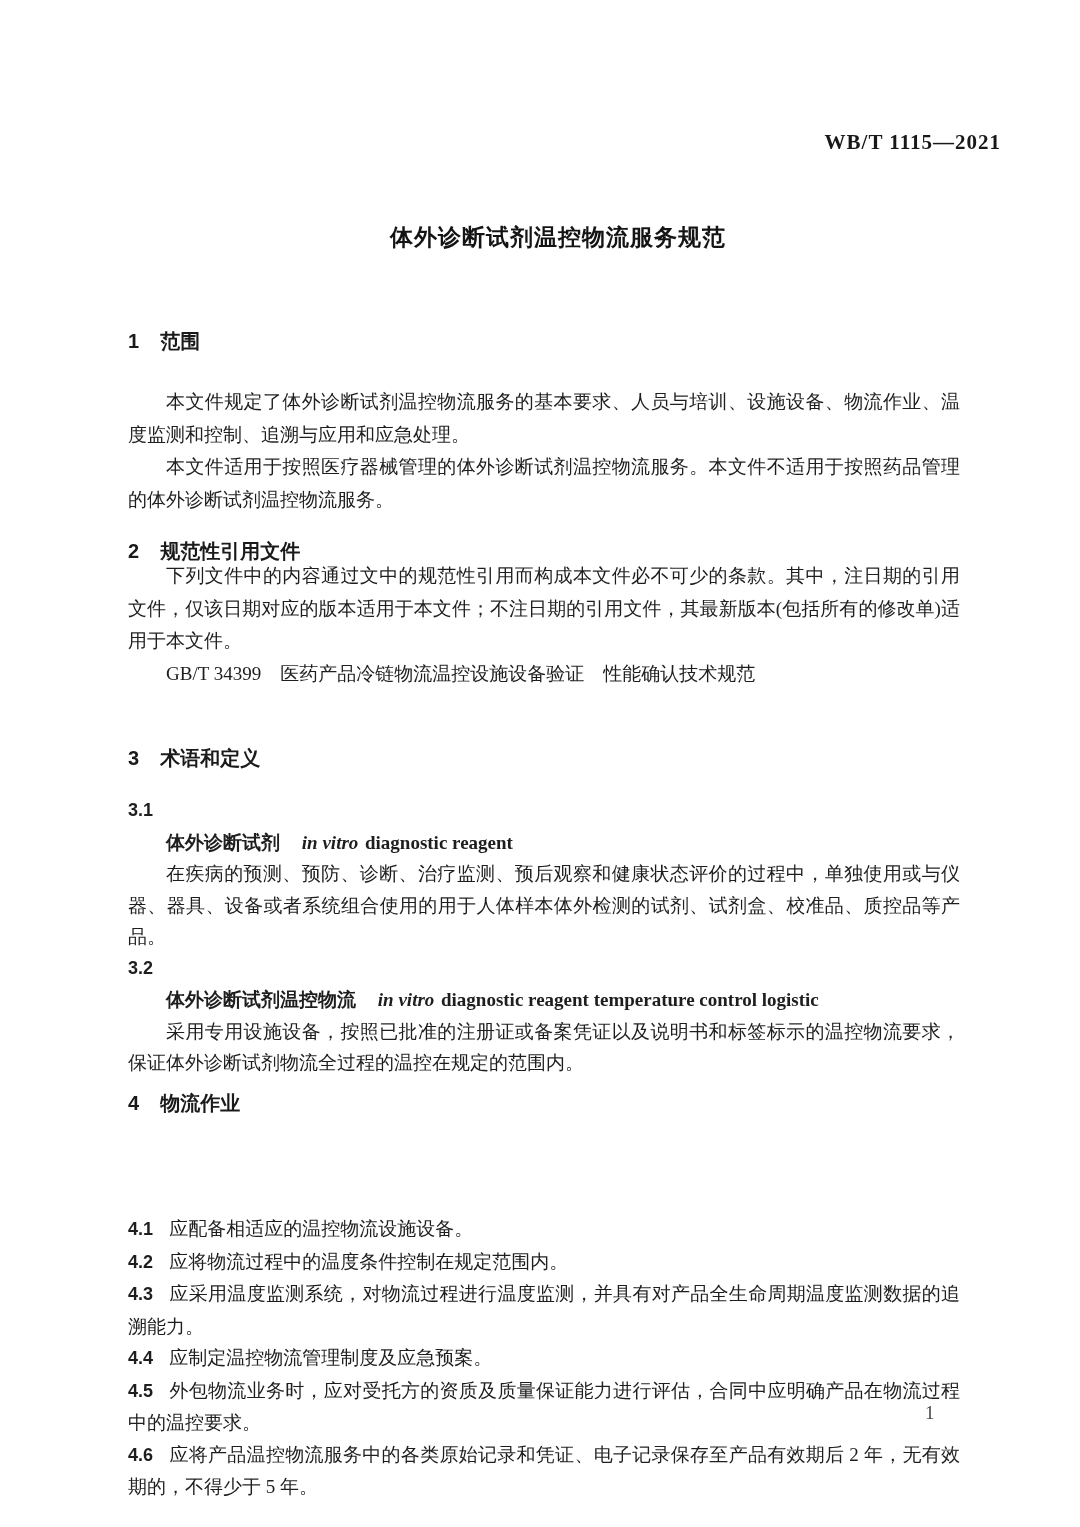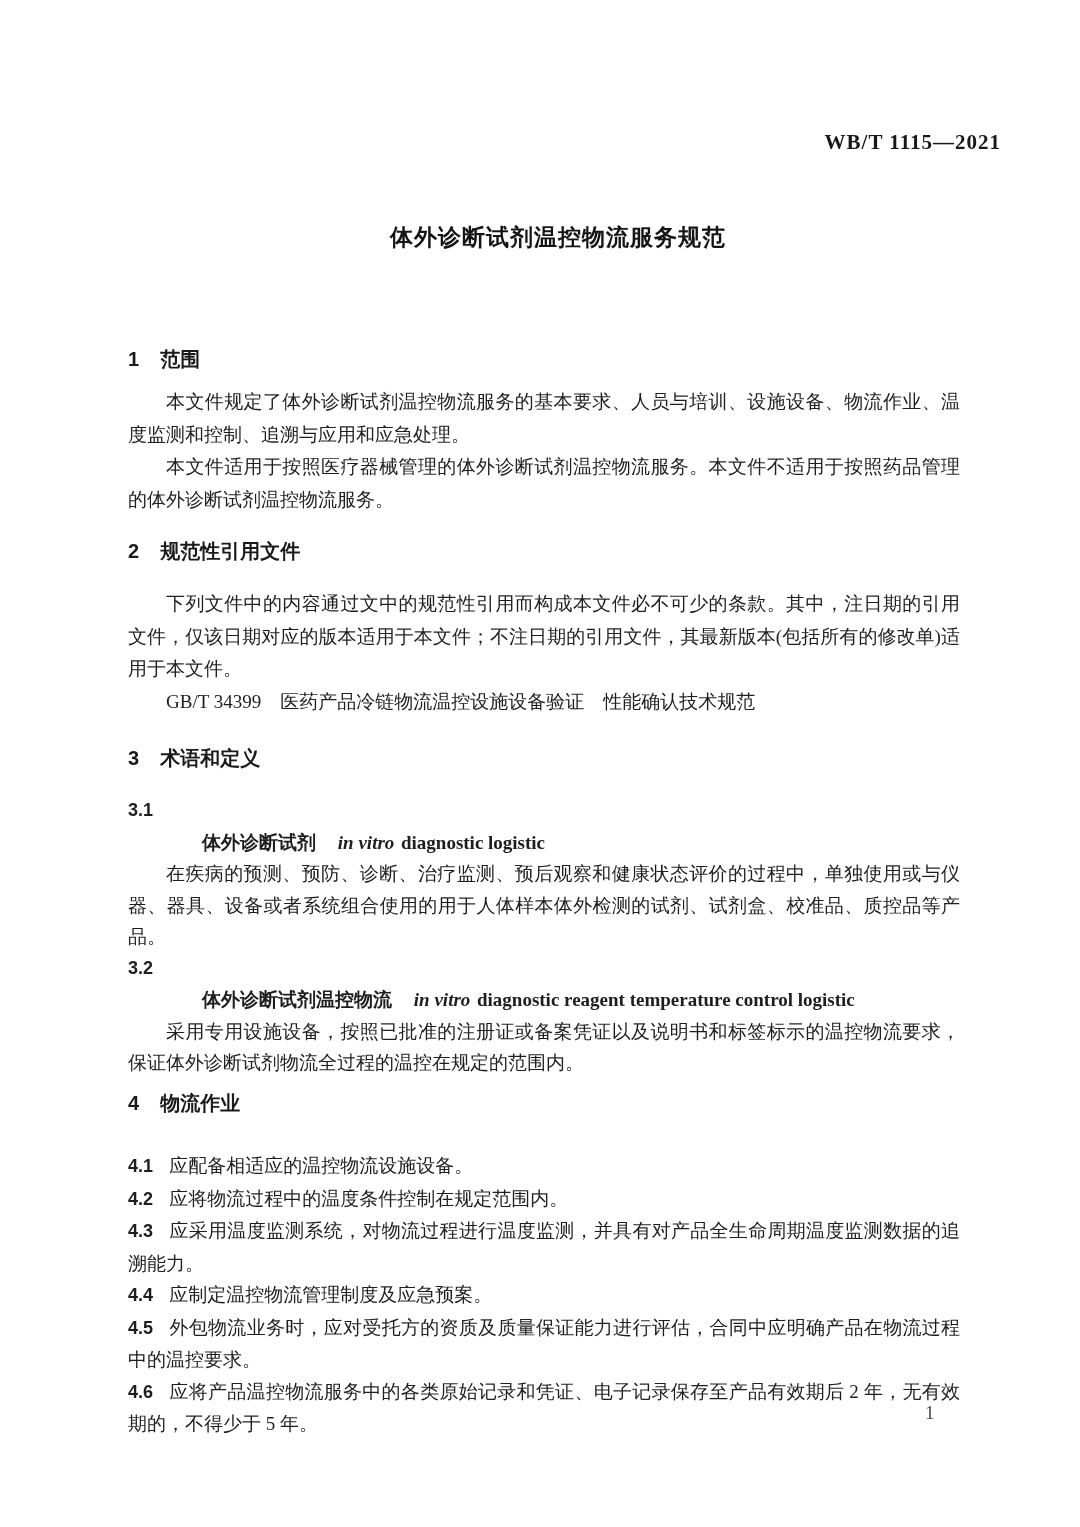--- a/index.html
+++ b/index.html
@@ -82,21 +82,20 @@
     font-weight: bold;
     font-size: 18px;
   }
   .term-line {
     text-indent: 2em;
   }
   .term-zh {
     font-family: "Liberation Sans", sans-serif;
     font-weight: bold;
     margin-right: 1.15em;
-    margin-left: 36px;
   }
   .term-en {
     font-family: "Liberation Serif", serif;
     font-weight: bold;
   }
   .term-en .it {
     font-style: italic;
     margin-right: 0.35em;
   }
   
@@ -118,58 +117,58 @@
 </style>
 </head>
 <body>
 
 <div class="page">
 
   <div class="doc-code">WB/T 1115—2021</div>
 
   <div class="doc-title">体外诊断试剂温控物流服务规范</div>
 
-  <div class="sec-heading" style="top:346px">
+  <div class="sec-heading" style="top:328px">
     <span class="sec-num">1</span><span>范围</span>
   </div>
   <div class="abs body-block" style="top:386px">
     <p class="indent">本文件规定了体外诊断试剂温控物流服务的基本要求、人员与培训、设施设备、物流作业、温度监测和控制、追溯与应用和应急处理。</p>
     <p class="indent">本文件适用于按照医疗器械管理的体外诊断试剂温控物流服务。本文件不适用于按照药品管理的体外诊断试剂温控物流服务。</p>
   </div>
 
   <div class="sec-heading" style="top:538px">
     <span class="sec-num">2</span><span>规范性引用文件</span>
   </div>
-  <div class="abs body-block" style="top:588px">
+  <div class="abs body-block" style="top:560px">
     <p class="indent">下列文件中的内容通过文中的规范性引用而构成本文件必不可少的条款。其中，注日期的引用文件，仅该日期对应的版本适用于本文件；不注日期的引用文件，其最新版本(包括所有的修改单)适用于本文件。</p>
     <p class="indent">GB/T 34399　医药产品冷链物流温控设施设备验证　性能确认技术规范</p>
   </div>
 
   <div class="sec-heading" style="top:745px">
     <span class="sec-num">3</span><span>术语和定义</span>
   </div>
   <div class="abs body-block tight" style="top:795px">
 
     <p class="term-id">3.1</p>
     <p class="term-line">
-      <span class="term-zh">体外诊断试剂</span><span class="term-en"><span class="it">in vitro</span><span>diagnostic logistic</span></span>
+      <span class="term-zh">体外诊断试剂</span><span class="term-en"><span class="it">in vitro</span><span>diagnostic reagent</span></span>
     </p>
     <p class="indent">在疾病的预测、预防、诊断、治疗监测、预后观察和健康状态评价的过程中，单独使用或与仪器、器具、设备或者系统组合使用的用于人体样本体外检测的试剂、试剂盒、校准品、质控品等产品。</p>
 
     <p class="term-id">3.2</p>
     <p class="term-line">
       <span class="term-zh">体外诊断试剂温控物流</span><span class="term-en"><span class="it">in vitro</span><span>diagnostic reagent temperature control logistic</span></span>
     </p>
     <p class="indent">采用专用设施设备，按照已批准的注册证或备案凭证以及说明书和标签标示的温控物流要求，保证体外诊断试剂物流全过程的温控在规定的范围内。</p>
   </div>
 
   <div class="sec-heading" style="top:1090px">
     <span class="sec-num">4</span><span>物流作业</span>
   </div>
-  <div class="abs body-block tight" style="top:1150px">
+  <div class="abs body-block tight" style="top:1213px">
     <p class="clause">
       <span class="clause-num">4.1</span><span>应配备相适应的温控物流设施设备。</span>
     </p>
     <p class="clause">
       <span class="clause-num">4.2</span><span>应将物流过程中的温度条件控制在规定范围内。</span>
     </p>
     <p class="clause">
       <span class="clause-num">4.3</span><span>应采用温度监测系统，对物流过程进行温度监测，并具有对产品全生命周期温度监测数据的追溯能力。</span>
     </p>
     <p class="clause">

